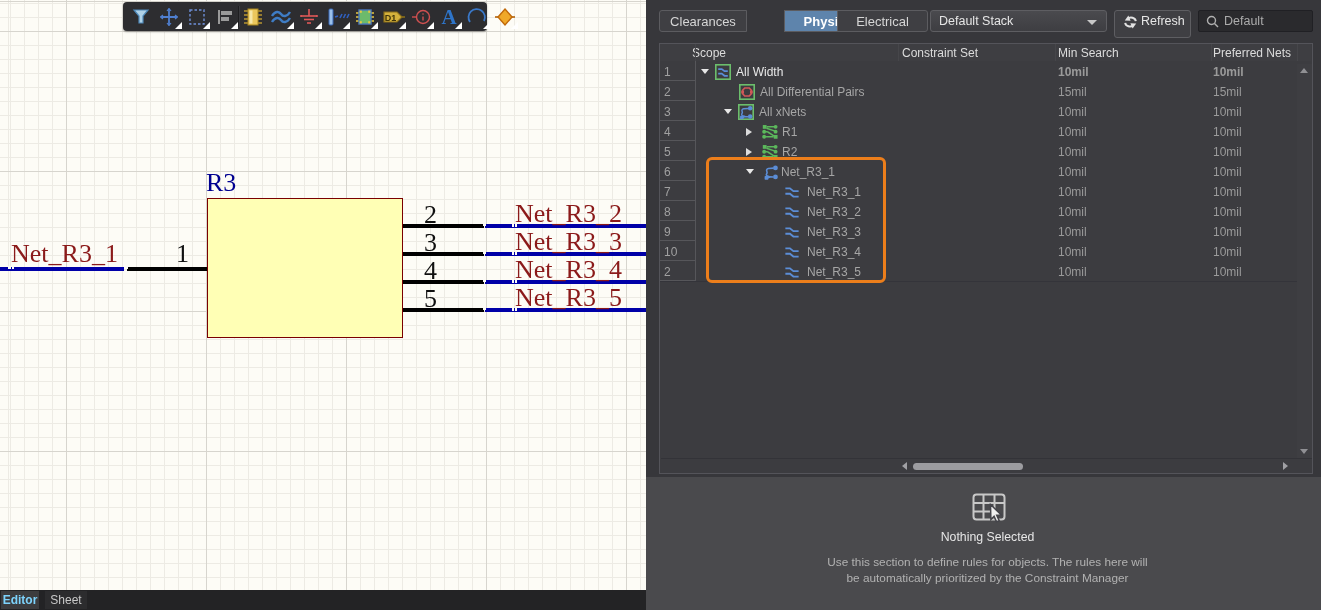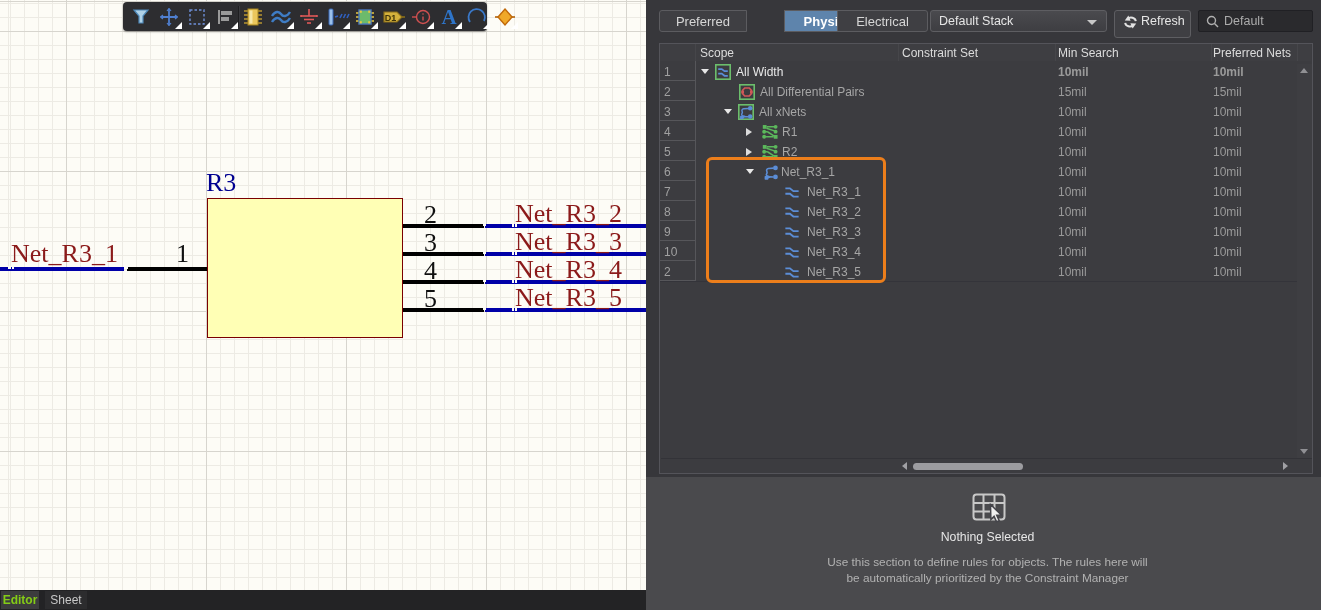--- a/index.html
+++ b/index.html
@@ -190,21 +190,21 @@
  <path d="M360,27 L367,27 L367,20 Z"></path>
  <path d="M388,27 L395,27 L395,20 Z"></path>
 </g>
 </svg>
 </div>
 
 <div id="panelTop"></div>
 <div id="panelBottom"></div>
 <div id="statusbar"></div>
 
-<div class="tabbtn" style="left:659px;width:88px;border-radius:3px 0 0 3px;">Preferred</div>
+<div class="tabbtn" style="left:659px;width:88px;border-radius:3px 0 0 3px;">Clearances</div>
 <div class="tabbtn sel" style="left:784px;width:92px;font-weight:bold;">Physical</div>
 <div class="tabbtn" style="left:837px;width:91px;border-radius:0 3px 3px 0;">Electrical</div>
 
 <div class="abs" style="left:930px;top:10px;width:177px;height:22px;box-sizing:border-box;border:1px solid #5E5E62;border-radius:3px;background:linear-gradient(#4A4A4E,#3E3E42);color:#E6E6E6;font-size:12.5px;line-height:20px;padding-left:8px;">Default Stack
  <span style="position:absolute;right:9px;top:9px;width:0;height:0;border-left:5px solid transparent;border-right:5px solid transparent;border-top:5px solid #C8C8C8;"></span>
 </div>
 
 <div class="abs" style="left:1114px;top:10px;width:77px;height:28px;box-sizing:border-box;border:1px solid #5E5E62;border-radius:3px;background:#3F3F43;color:#E6E6E6;font-size:12.5px;line-height:20px;">
  <svg width="13" height="14" style="position:absolute;left:9px;top:4px;" viewBox="0 0 13 14">
   <path d="M11.8,6.2 A4.8,4.2 0 0 0 3.6,3.8" stroke="#E2E2E2" stroke-width="2" fill="none"></path>
@@ -218,21 +218,21 @@
 <div class="abs" style="left:1198px;top:10px;width:115px;height:22px;box-sizing:border-box;border:1px solid #202024;border-radius:2px;background:#2A2A2D;color:#ACACAC;font-size:12.5px;line-height:20px;">
  <svg width="13" height="13" style="position:absolute;left:7px;top:4px;" viewBox="0 0 13 13">
   <circle cx="5.5" cy="5.5" r="4" stroke="#B0B0B0" stroke-width="1.4" fill="none"></circle>
   <path d="M8.5,8.5 L12,12" stroke="#B0B0B0" stroke-width="1.4"></path>
  </svg>
  <span style="position:absolute;left:25px;">Default</span>
 </div>
 
 <div id="table">
     <div style="position:absolute;left:0;top:0;width:651px;height:18px;background:#3E3E42;border-bottom:1px solid #56565A;"></div>
-    <div class="hdr" style="left:40px;">Scope</div>
+    <div class="hdr" style="left:32px;">Scope</div>
     <div class="hdr" style="left:242px;">Constraint Set</div>
     <div class="hdr" style="left:398px;">Min Search</div>
     <div class="hdr" style="left:553px;">Preferred Nets</div>
     <div class="colline" style="left:35px;"></div>
     <div class="colline" style="left:238px;"></div>
     <div class="colline" style="left:395px;"></div>
     <div class="colline" style="left:551px;"></div>
     <div class="colline" style="left:637px;"></div>
   </div>
 <div id="rows">
@@ -415,21 +415,21 @@
 <div class="abs" style="left:646px;top:477px;width:675px;height:133px;">
  <svg width="38" height="32" style="position:absolute;left:326px;top:16px;" viewBox="0 0 38 32">
   <rect x="1.5" y="1.5" width="31" height="25" rx="3" fill="none" stroke="#C8C8C8" stroke-width="2"></rect>
   <path d="M11.5,2 L11.5,26 M22.5,2 L22.5,26 M2,10 L32,10 M2,18.5 L22,18.5" stroke="#C8C8C8" stroke-width="2" fill="none"></path>
   <path d="M18.5,11.5 L29.3,21.9 L24.7,22.2 L27.2,27.6 L24.5,28.8 L22.1,23.4 L18.9,26.6 Z" fill="#F0F0F0" stroke="#44444A" stroke-width="1.5"></path>
  </svg>
  <div style="position:absolute;left:4px;top:53px;width:675px;text-align:center;color:#E6E6E6;font-size:12.3px;">Nothing Selected</div>
  <div style="position:absolute;left:4px;top:78px;width:675px;text-align:center;color:#B2B2B2;font-size:11.8px;line-height:15.5px;">Use this section to define rules for objects. The rules here will<br>be automatically prioritized by the Constraint Manager</div>
 </div>
 
-<div class="abs" style="left:1px;top:591px;width:38px;height:18px;background:#3C3C3E;color:#84cc16;font-size:12px;font-weight:bold;text-align:center;line-height:18px;">Editor</div>
+<div class="abs" style="left:1px;top:591px;width:38px;height:18px;background:#3C3C3E;color:#7dd3fc;font-size:12px;font-weight:bold;text-align:center;line-height:18px;">Editor</div>
 <div class="abs" style="left:45px;top:591px;width:42px;height:18px;background:#2C2C2E;color:#C8C8C8;font-size:12px;text-align:center;line-height:18px;">Sheet</div>
 
 <div class="abs" style="left:1297px;top:64px;width:15px;height:394px;background:#3E3E42;">
  <div style="position:absolute;left:3px;top:4px;width:0;height:0;border-left:4.5px solid transparent;border-right:4.5px solid transparent;border-bottom:5px solid #909094;"></div>
  <div style="position:absolute;left:3px;bottom:4px;width:0;height:0;border-left:4.5px solid transparent;border-right:4.5px solid transparent;border-top:5px solid #909094;"></div>
 </div>
 <div class="abs" style="left:661px;top:458px;width:651px;height:1px;background:#333338;"></div>
 <div class="abs" style="left:897px;top:459px;width:399px;height:15px;">
  <div style="position:absolute;left:5px;top:3px;width:0;height:0;border-top:4.5px solid transparent;border-bottom:4.5px solid transparent;border-right:5px solid #A0A0A4;"></div>
  <div style="position:absolute;right:8px;top:3px;width:0;height:0;border-top:4.5px solid transparent;border-bottom:4.5px solid transparent;border-left:5px solid #A0A0A4;"></div>

